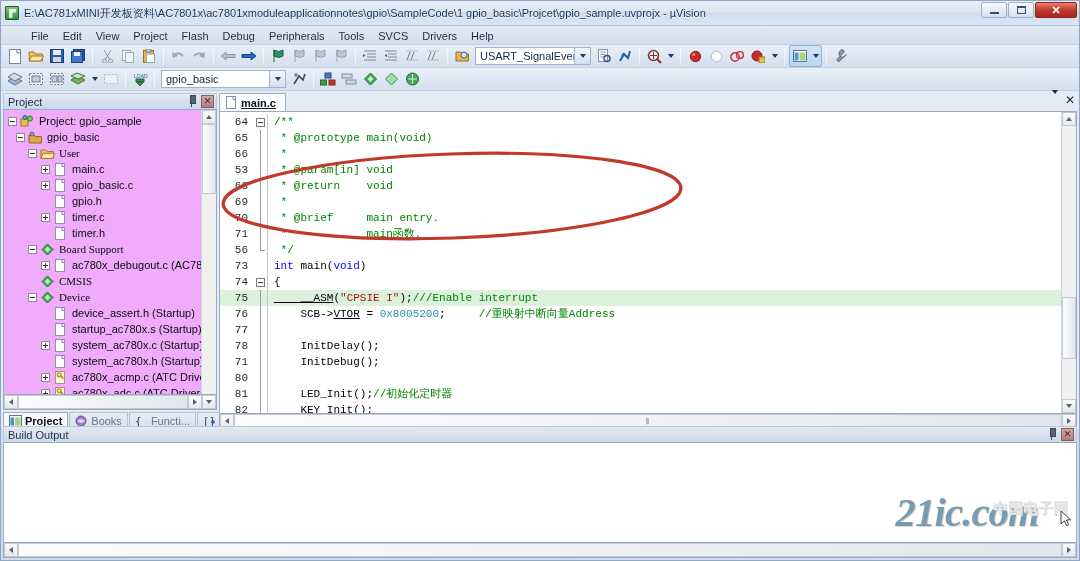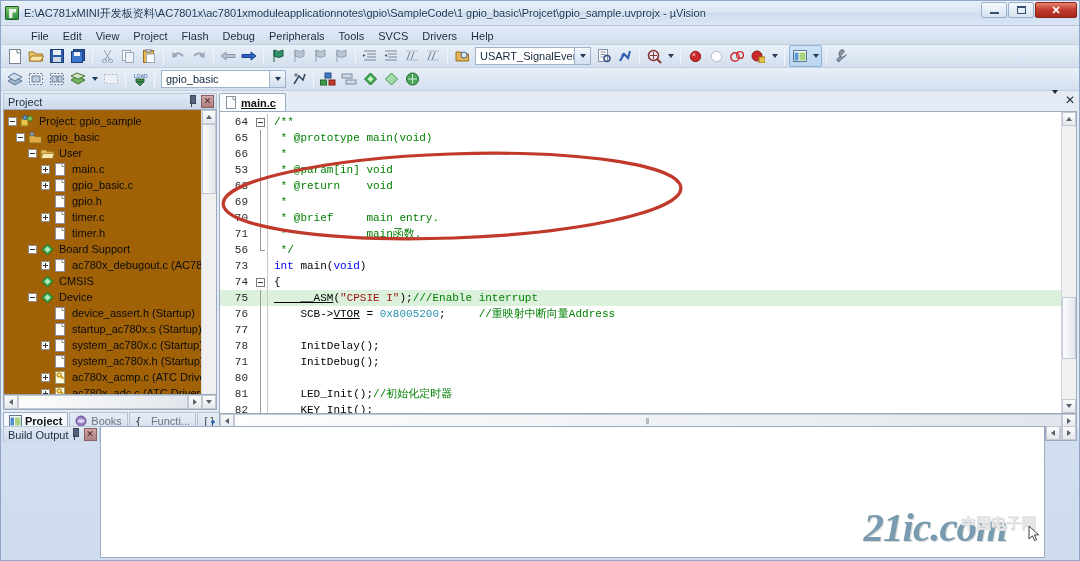--- a/index.html
+++ b/index.html
@@ -185,21 +185,21 @@
   .cap-close {
     width: 13px; height: 13px;
     background: linear-gradient(to bottom,#cfa7a7,#b07f7f);
     border: 1px solid #8a5f5f;
     margin-right: 2px;
     display:flex; align-items:center; justify-content:center;
     color:#4a2222; font-size:9px; line-height:1;
   }
   .tree-wrap {
     flex: 1;
-    background: #a16207;
+    background: #f0abfc;
     border: 1px solid #9aaabf;
     position: relative;
     overflow: hidden;
     display: flex;
   }
   .tree {
     flex: 1;
     padding: 3px 0 0 4px;
     overflow: hidden;
     font-size: 11px;
@@ -222,21 +222,21 @@
   .expander:before {
     content:""; position:absolute; left:1px; top:3px; width:5px; height:1px; background:#333;
   }
   .expander.plus:after {
     content:""; position:absolute; left:3px; top:1px; width:1px; height:5px; background:#333;
   }
   .spacer9 { width: 9px; margin-right: 3px; flex:none; }
   .ico { width: 15px; height: 13px; margin-right: 4px; flex:none; position: relative;}
   .lbl { font-size: 11px; color:#0b0b0b; }
   .indent1 { padding-left: 8px; }
-  .indent2 { padding-left: 20px; }
+  .indent2 { padding-left: 20px; font-family: Liberation Serif, serif; }
   .indent3 { padding-left: 33px; }
 
   .v-scroll {
     width: 15px;
     background: #f0f0f0;
     border-left: 1px solid #cfd6df;
     display: flex; flex-direction: column;
     flex: none;
   }
   .sc-btn {
@@ -402,21 +402,21 @@
     position: absolute;
     pointer-events: none;
   }
 
   
   .build-panel {
     position: absolute;
     left: 2px; right: 2px;
     top: 425px;
     bottom: 2px;
-    display: flex; flex-direction: row;
+    display: flex; flex-direction: column;
   }
   .build-caption {
     height: 16px;
     display: flex; align-items: center;
     background: linear-gradient(to bottom,#e1e9f4,#ccd9ea);
     font-size: 11px; color: #1c2e42;
     padding-left: 4px;
     border: 1px solid #b9c7d9;
     border-bottom: none;
   }

